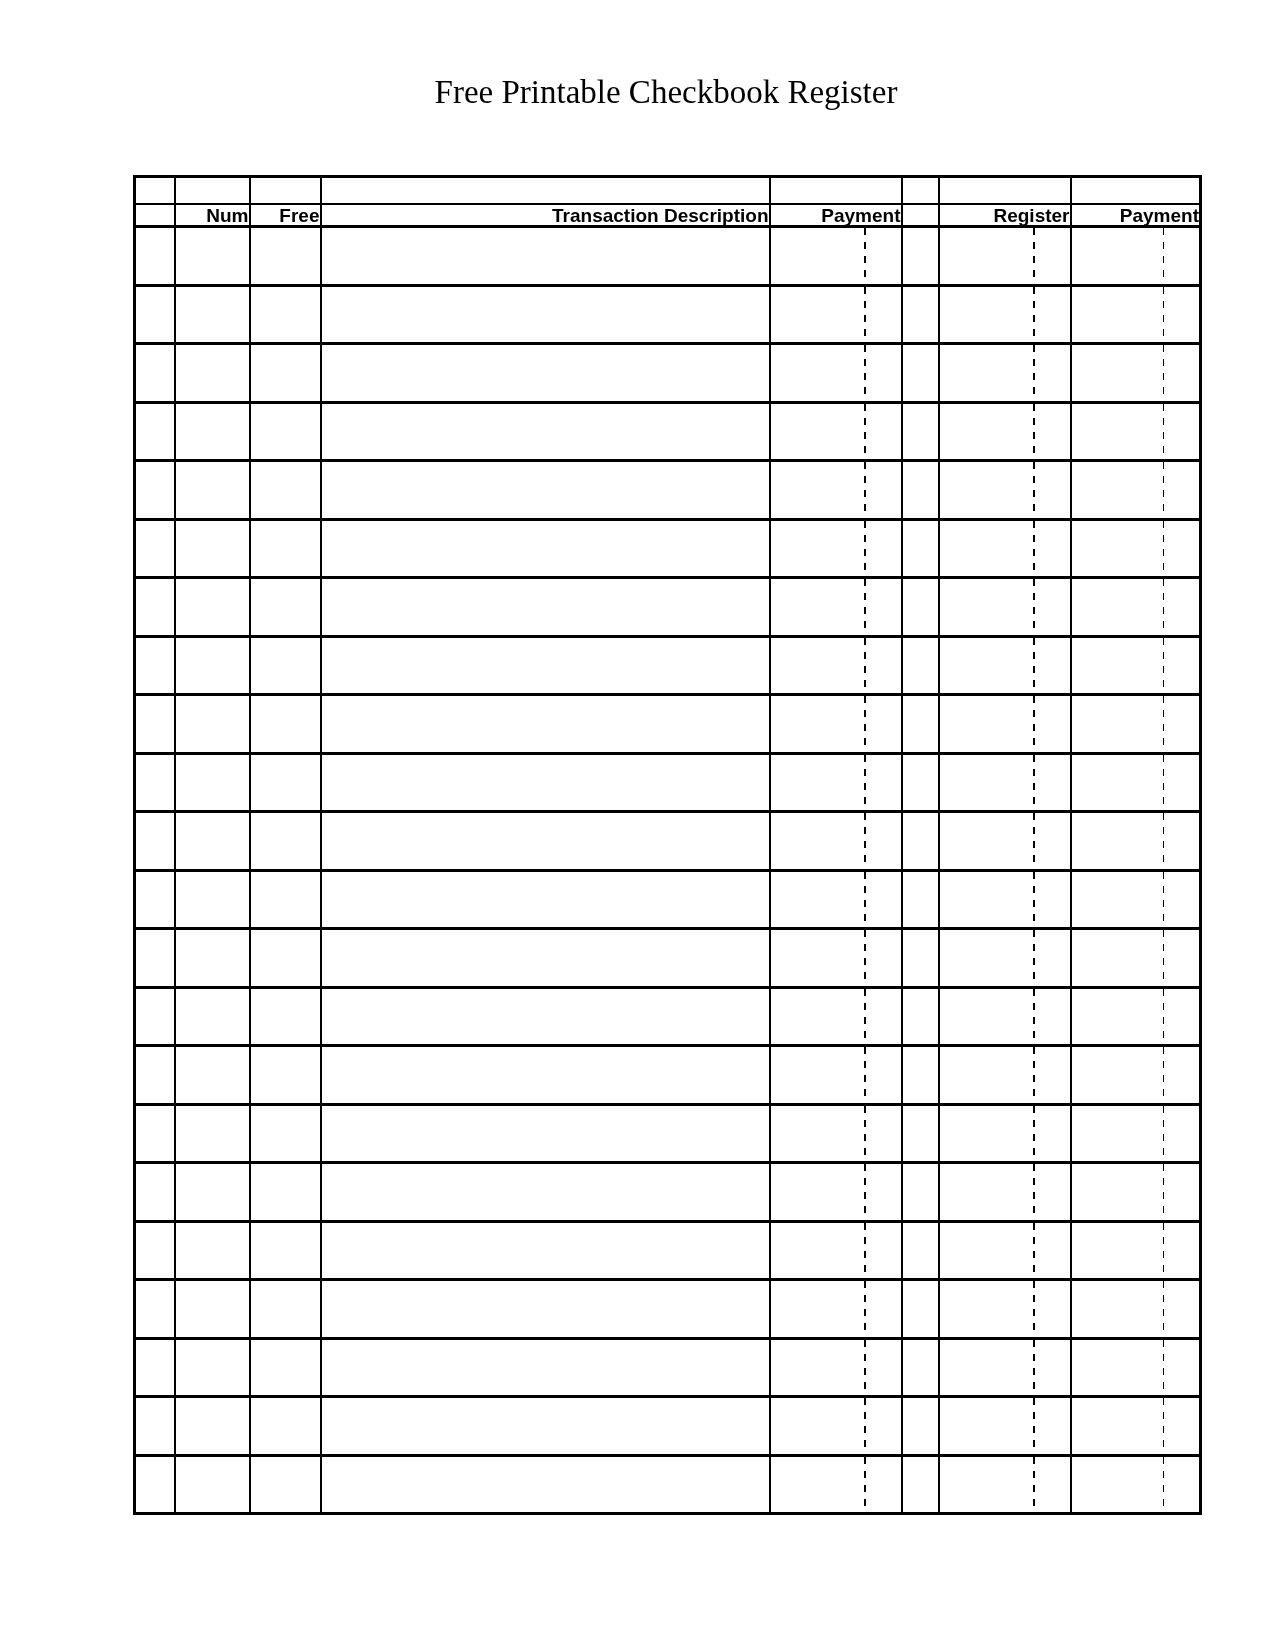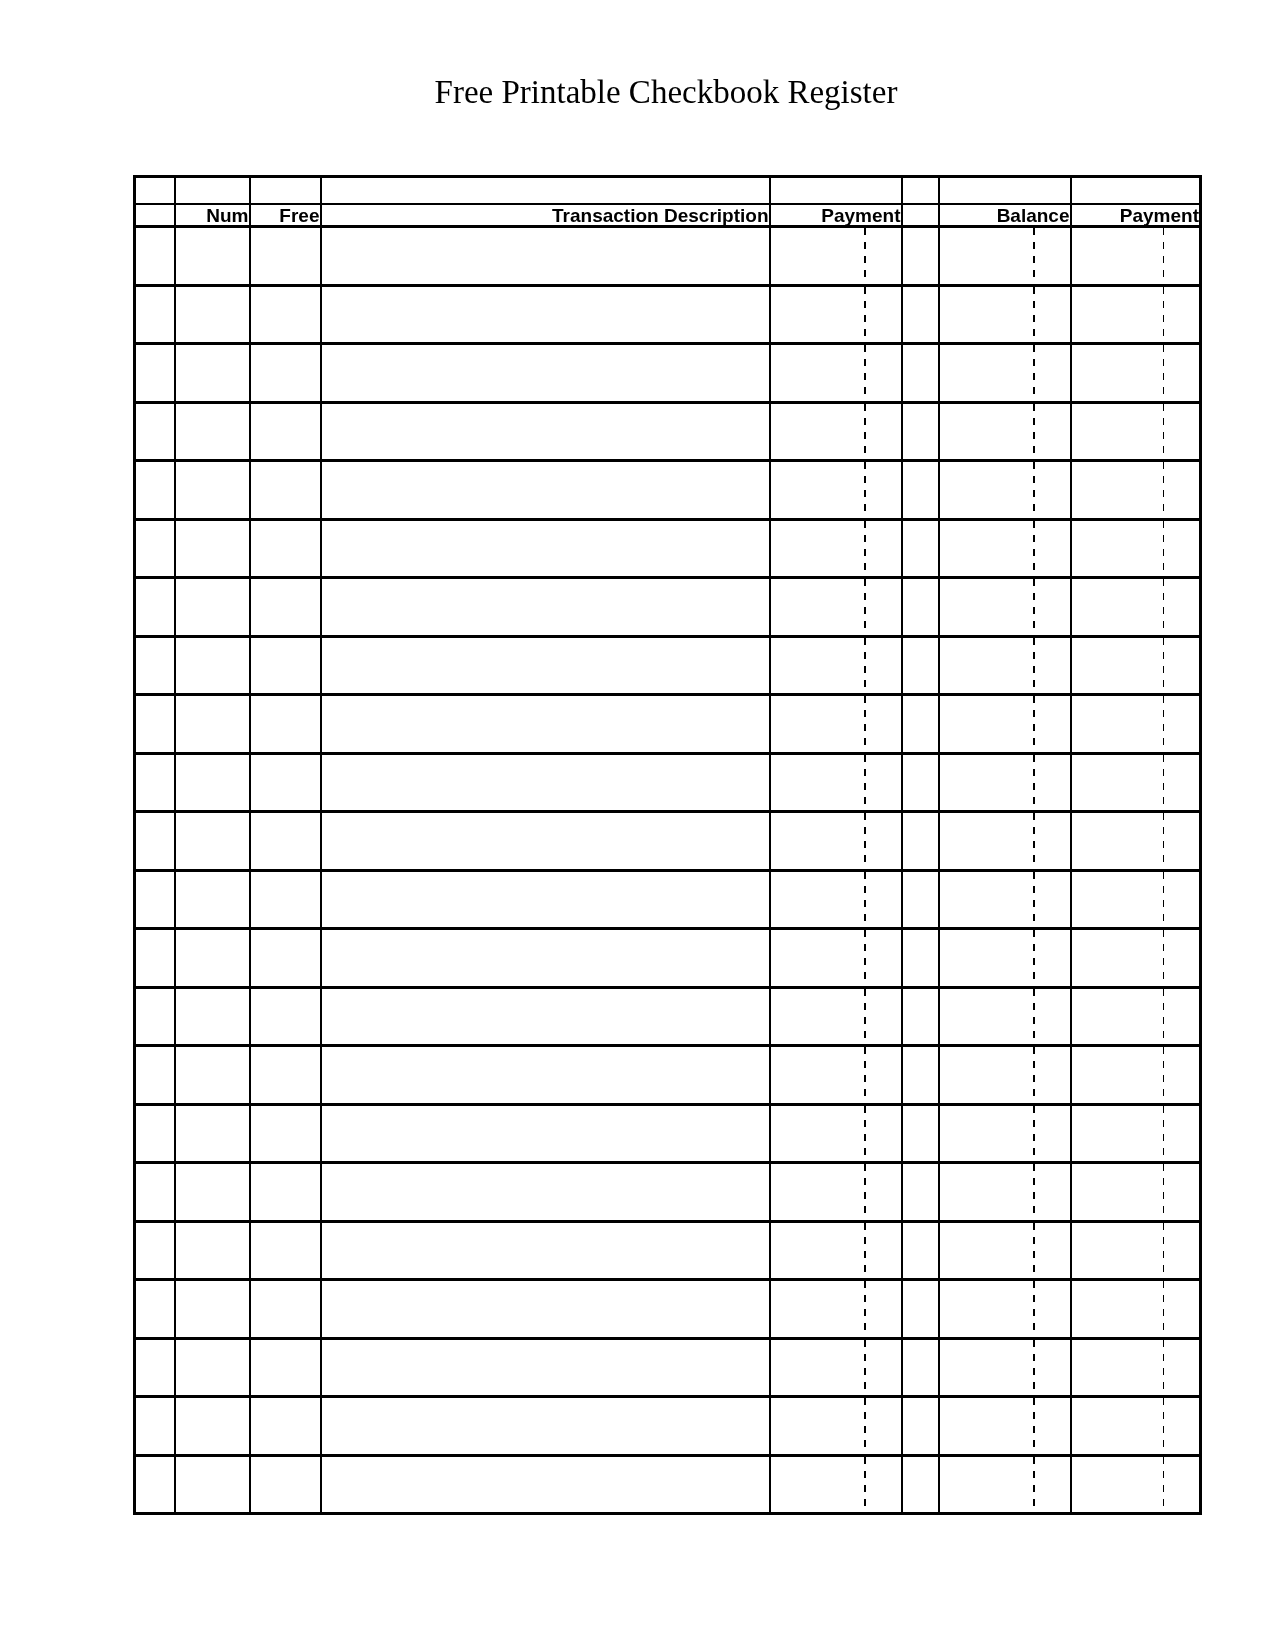--- a/index.html
+++ b/index.html
@@ -111,21 +111,21 @@
         <td></td>
         <td></td>
       </tr>
       <tr class="header-row">
         <th></th>
         <th>Num</th>
         <th>Free</th>
         <th>Transaction Description</th>
         <th>Payment</th>
         <th></th>
-        <th>Balance</th>
+        <th>Register</th>
         <th>Payment</th>
       </tr>
     </thead>
     <tbody id="register-body">
 
     <tr class="body-row">
       <td></td>
       <td></td>
       <td></td>
       <td></td>

